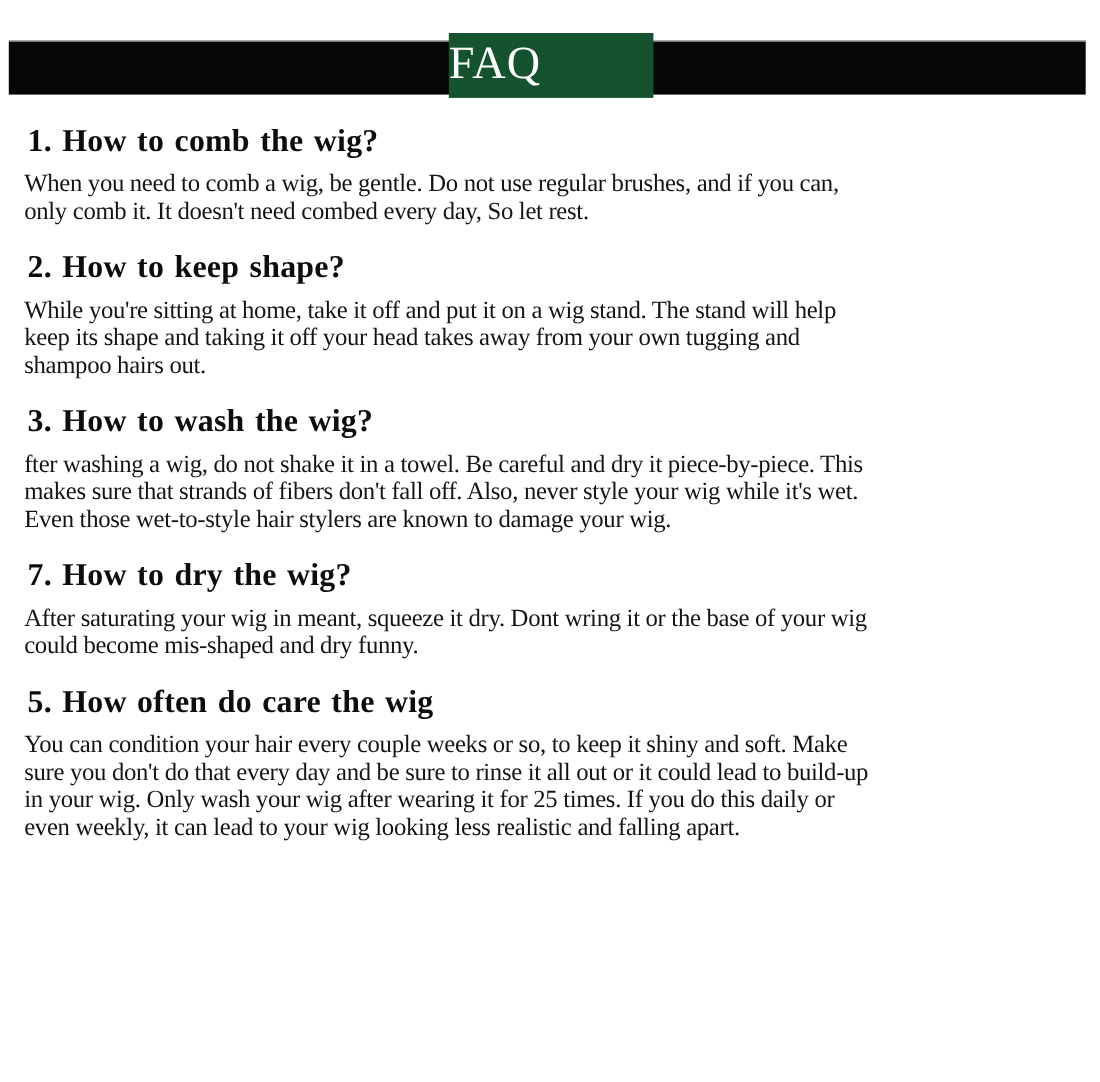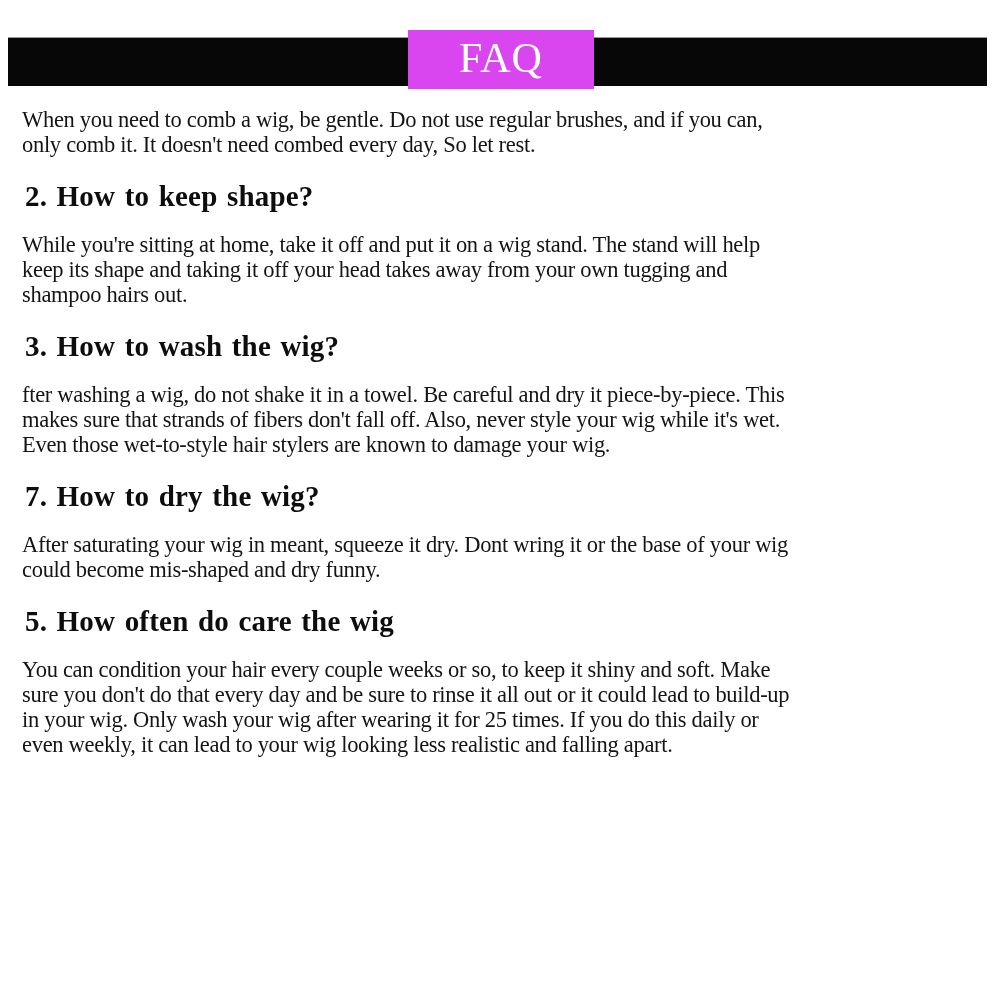--- a/index.html
+++ b/index.html
@@ -30,65 +30,65 @@
     height: 48px;
     background: #070707;
     border-top: 1px solid #9a9a9a;
   }
   .faq-badge {
     position: absolute;
     left: 408px;
     top: 30px;
     width: 186px;
     height: 59px;
-    background: #d946ef;
+    background: #14532d;
     display: flex;
     align-items: center;
-    justify-content: center;
   }
   .faq-badge-label {
     color: #ffffff;
     font-size: 42px;
     line-height: 1;
     font-weight: 500;
     letter-spacing: 1px;
     padding-bottom: 4px;
   }
   
   .faq-title {
     margin: 21px 25px 0 25px;
     font-size: 29px;
     line-height: 36px;
     font-weight: bold;
     color: #0d0d0d;
     word-spacing: 2px;
     letter-spacing: 0.2px;
   }
   .faq-body {
-    margin: 18px 5px 0 22px;
+    margin: 8px 5px 0 22px;
     font-size: 22.5px;
     line-height: 25px;
     letter-spacing: -0.3px;
     color: #141414;
     white-space: pre-line;
   }
 </style>
 </head>
 <body>
 
 <div class="page">
 
   <div class="faq-header">
     <div class="header-bar"></div>
     <div class="faq-badge">
       <span class="faq-badge-label">FAQ</span>
     </div>
   </div>
 
   <div class="faq-section">
+    <div class="faq-title">1. How to comb the wig?</div>
     <div class="faq-body">When you need to comb a wig, be gentle. Do not use regular brushes, and if you can,
 only comb it. It doesn't need combed every day, So let rest.</div>
   </div>
 
   <div class="faq-section">
     <div class="faq-title">2. How to keep shape?</div>
     <div class="faq-body">While you're sitting at home, take it off and put it on a wig stand. The stand will help
 keep its shape and taking it off your head takes away from your own tugging and
 shampoo hairs out.</div>
   </div>

